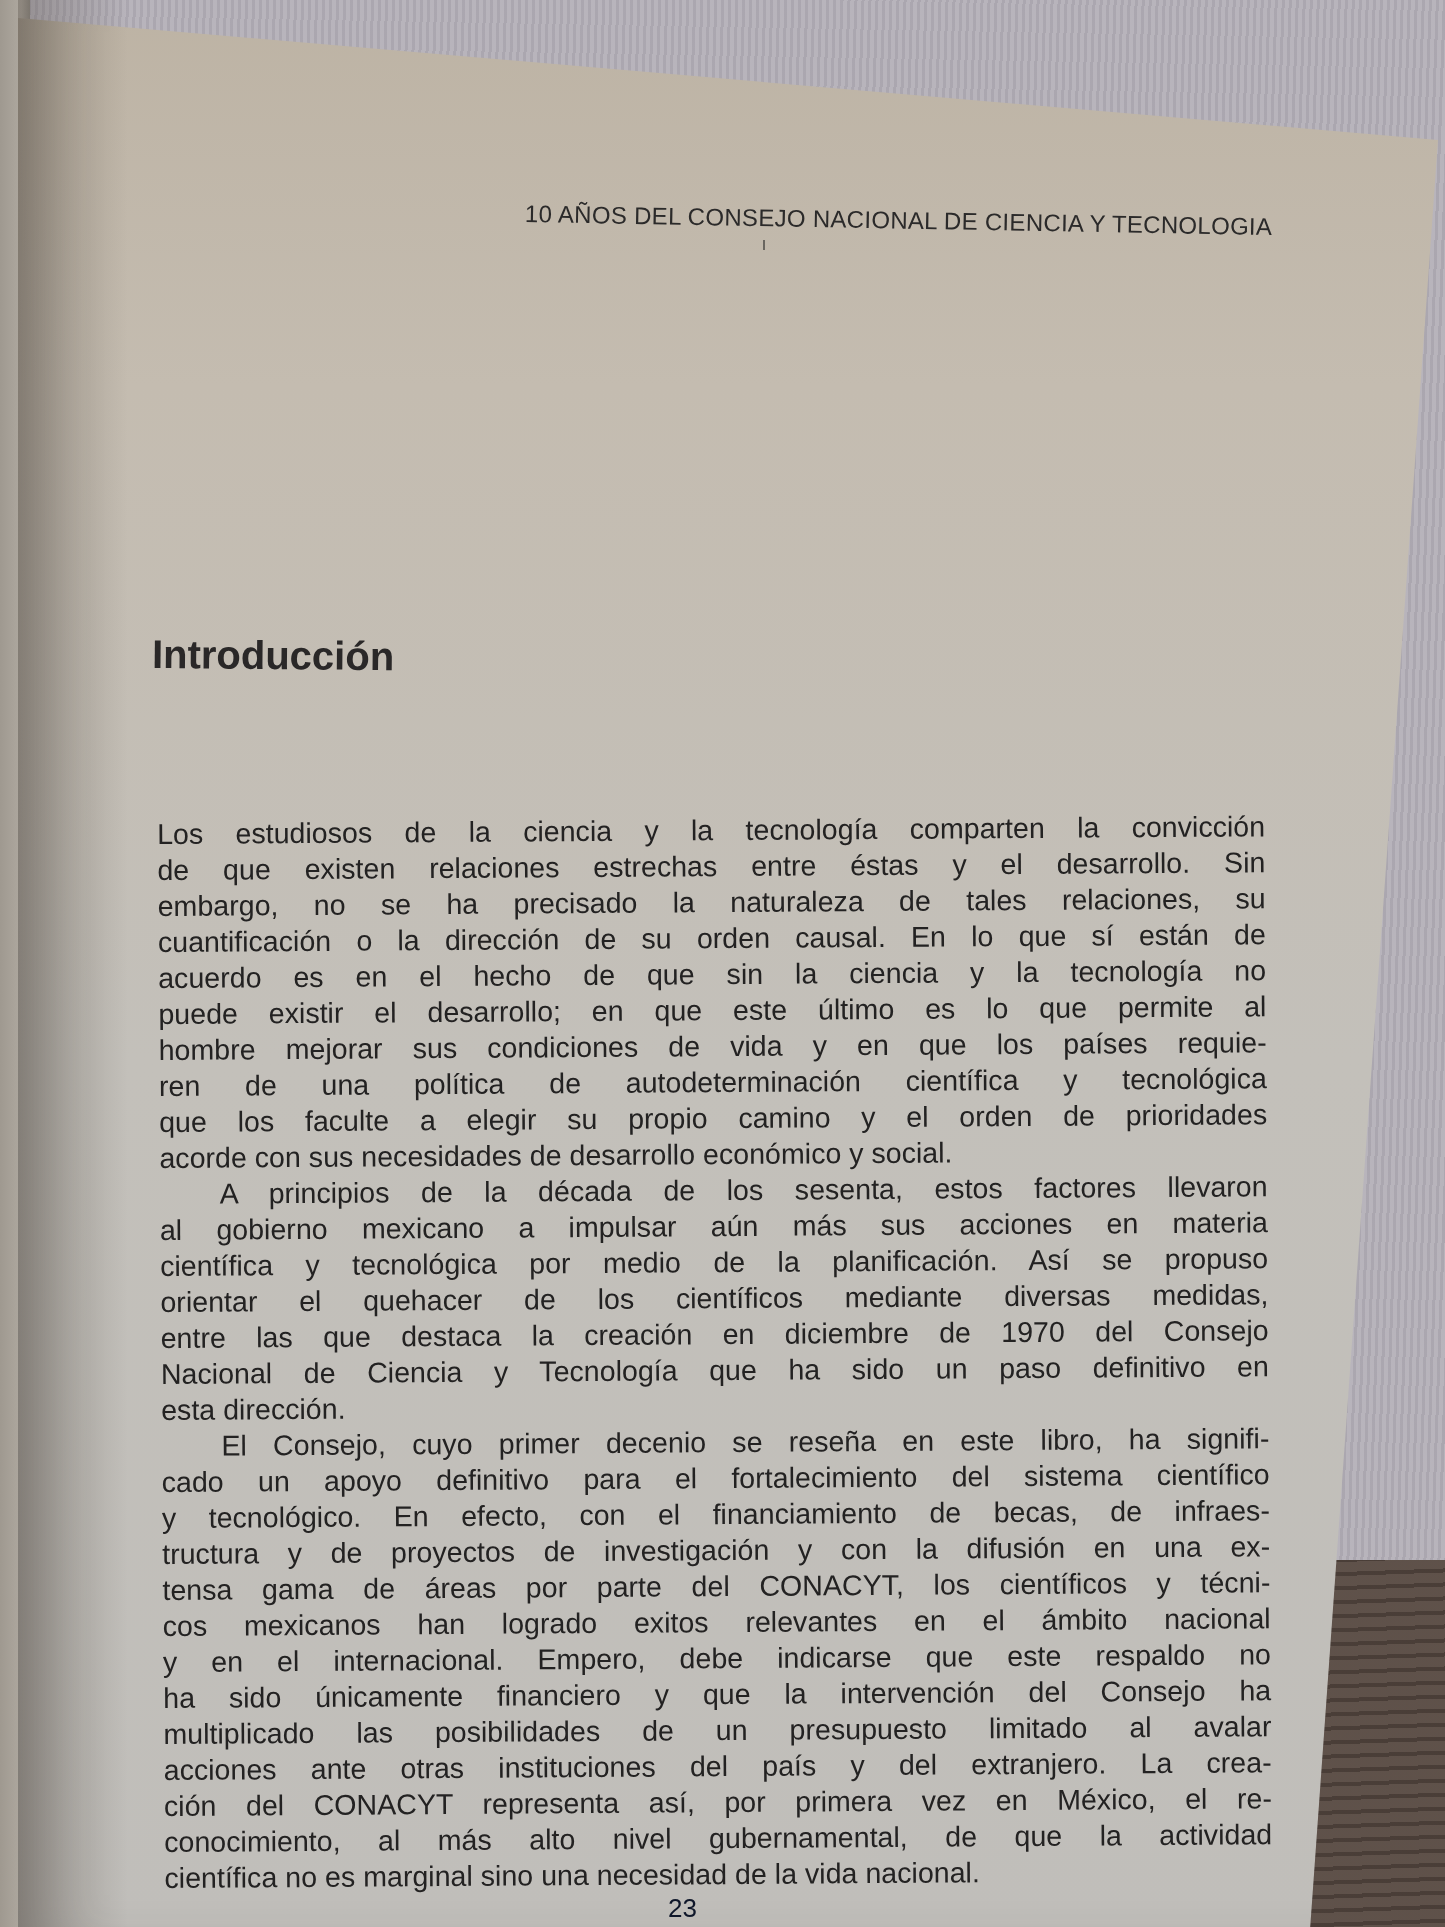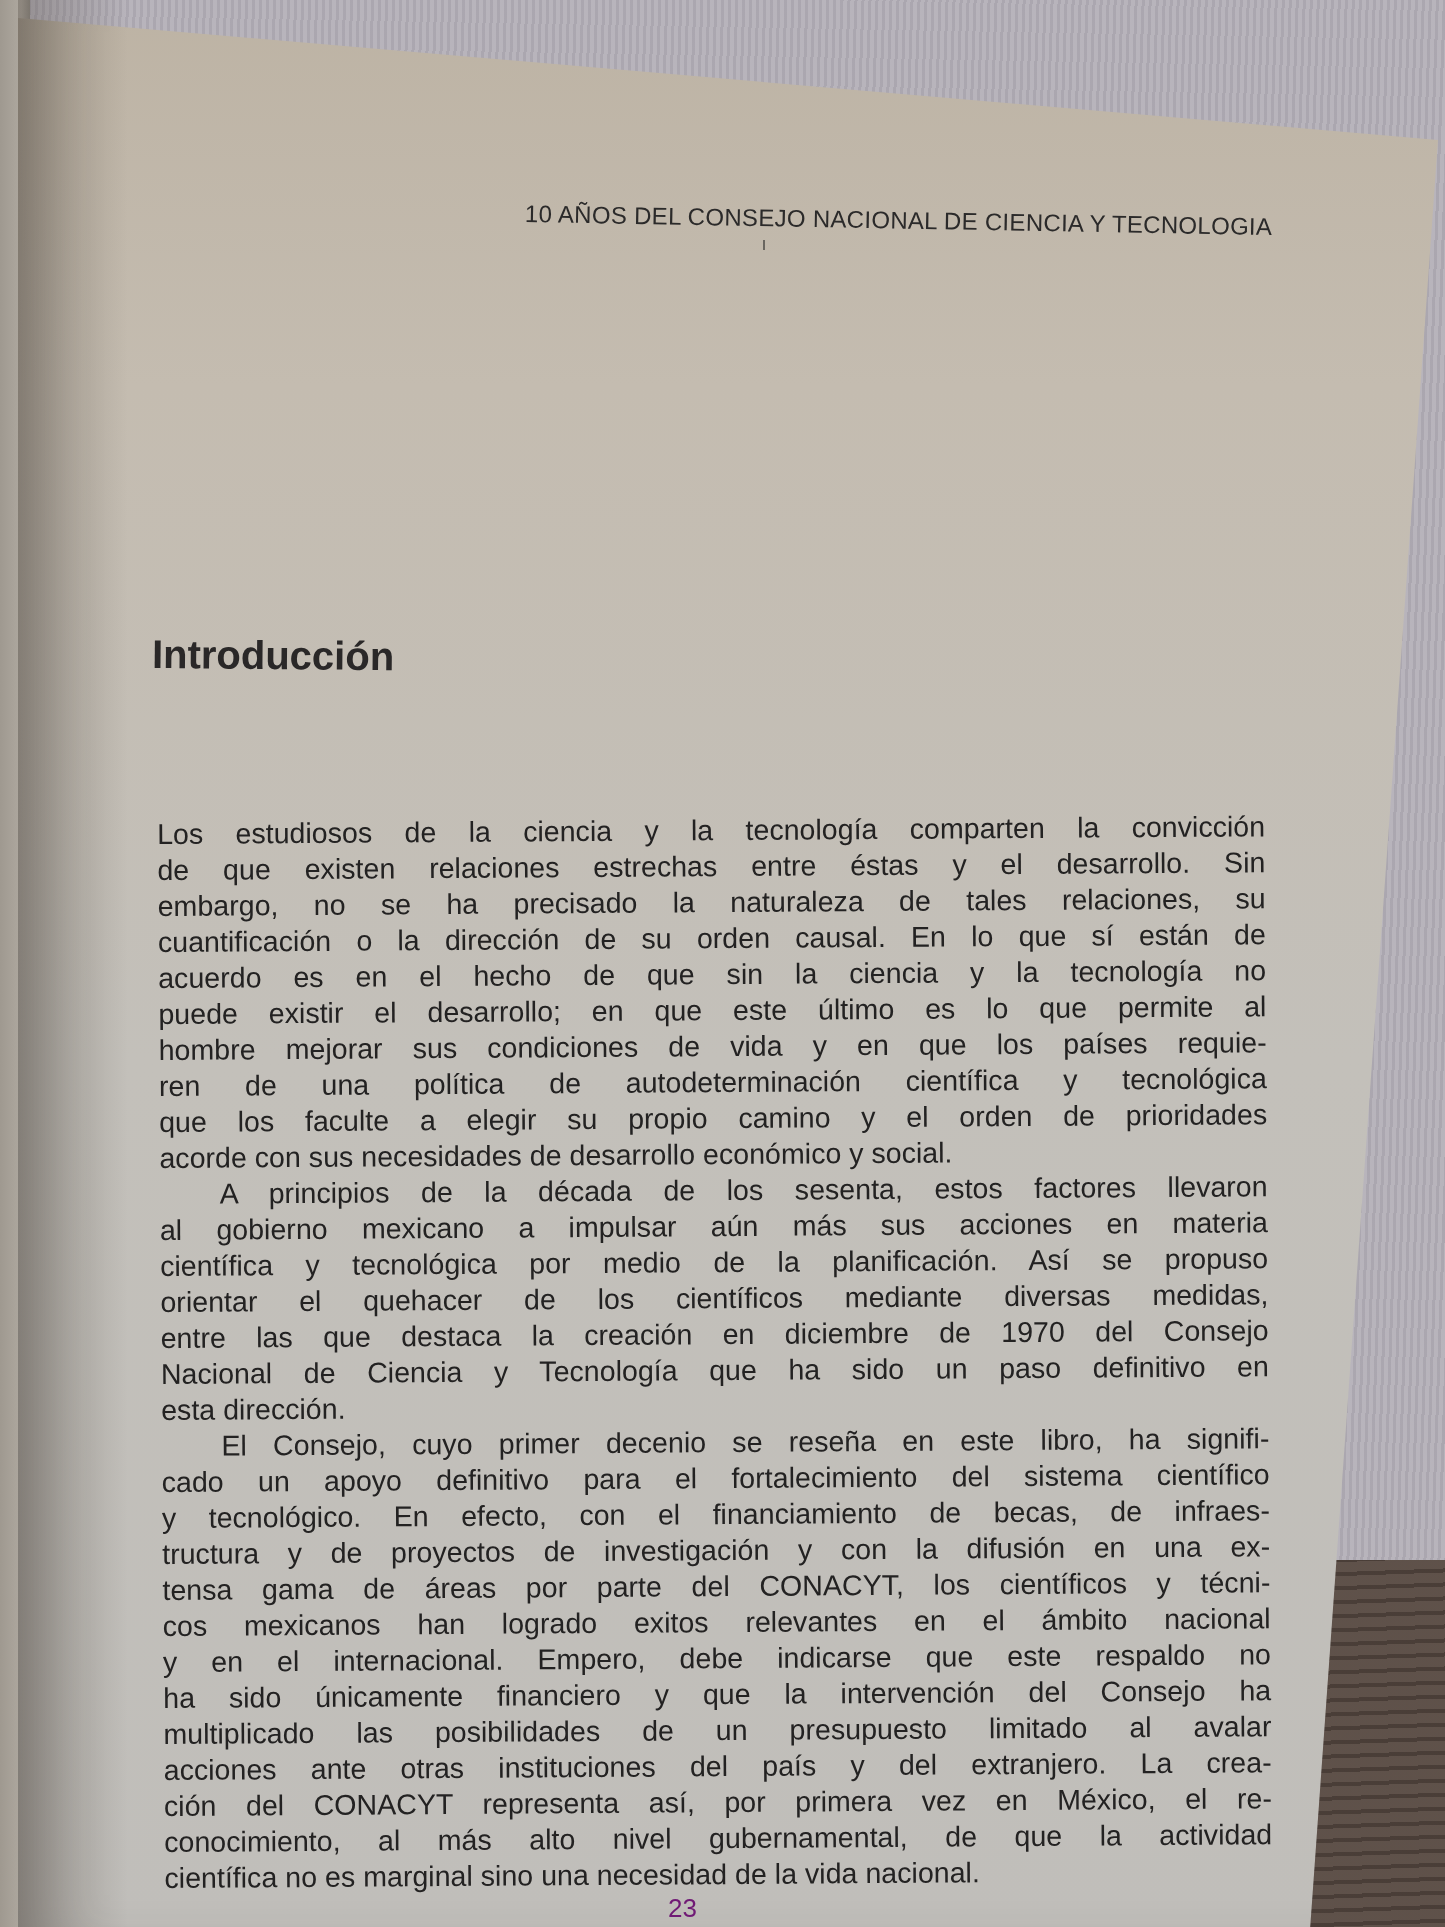--- a/index.html
+++ b/index.html
@@ -101,21 +101,21 @@
       text-align-last: left;
     }
     .body-text .line.indent {
       padding-left: 60px;
     }
     .page-number {
       position: absolute;
       left: 668px;
       top: 1893px;
       font-size: 26px;
-      color: #701a75;
+      color: #0f172a;
       text-align: center;
     }
     .tick-mark {
       position: absolute;
       left: 763px;
       top: 240px;
       width: 2px;
       height: 10px;
       background: #6a6660;
     }

